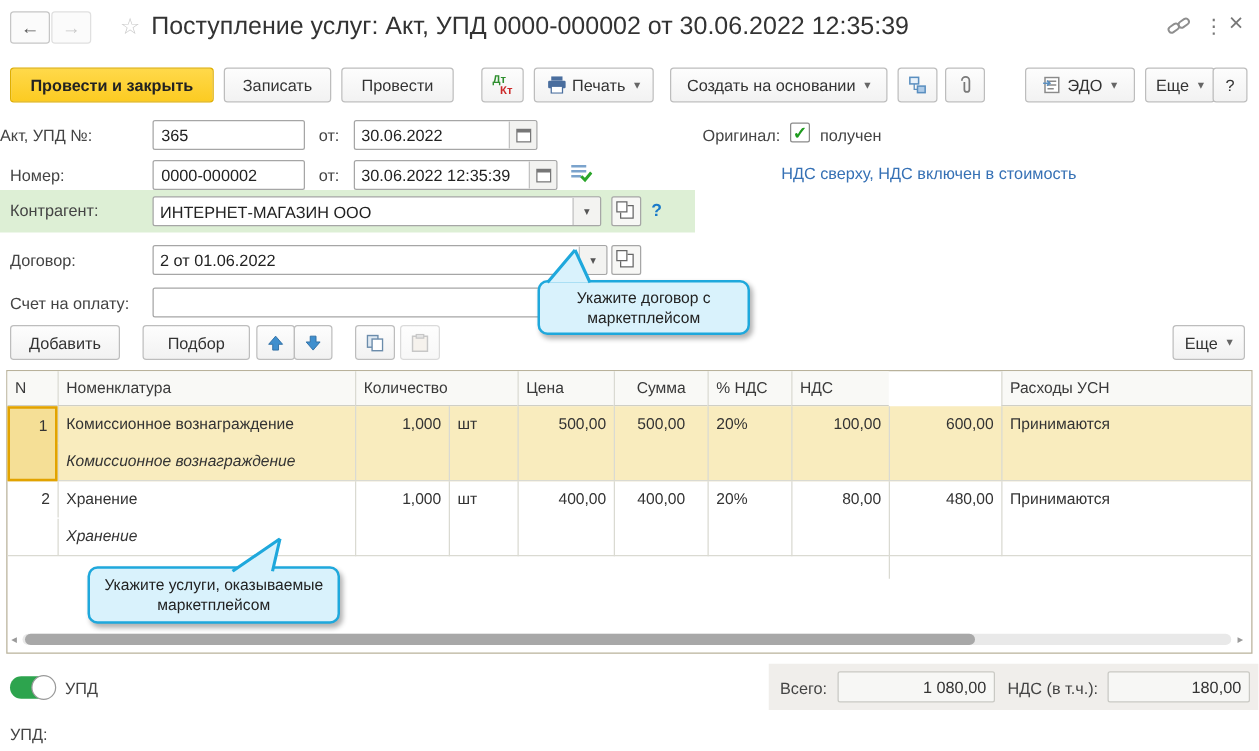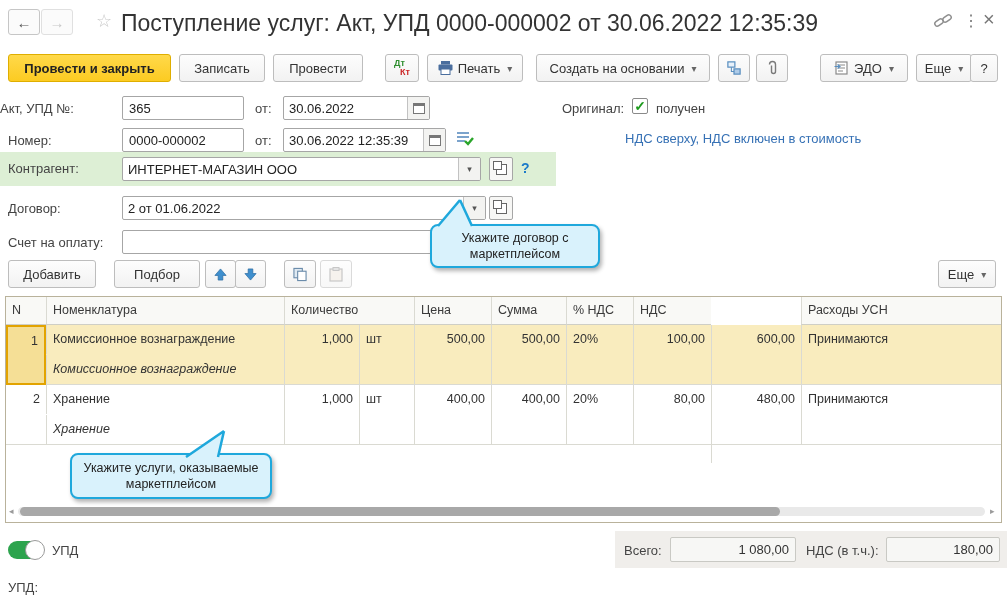--- a/index.html
+++ b/index.html
@@ -10,21 +10,21 @@
     font-family:"Liberation Sans", sans-serif; font-size:13px; color:#333;
   }
   .abs { position:absolute; }
   .lbl { color:#444; line-height:18px; white-space:nowrap; }
   
   .navbtn { width:32px; height:26px; border:1px solid #c6c6c6; border-radius:3px;
     background:#fbfbfb; display:flex; align-items:center; justify-content:center;
     font-size:15px; color:#555; }
   .navbtn.fwd { border-color:#e0e0e0; color:#c8c8c8; }
   .star { font-size:18px; color:#c9c9c9; }
-  .title { font-size:23px; color:#333; white-space:nowrap; }
+  .title { font-size:20px; color:#333; white-space:nowrap; }
   .winicon { color:#777; font-size:16px; cursor:default; }
   
   .btn { position:absolute; height:28px; border:1px solid #bdbdbd; border-radius:3px;
     background:linear-gradient(#fdfdfd,#f2f2f2); display:flex; align-items:center;
     justify-content:center; gap:5px; font-size:13px; color:#333; white-space:nowrap;
     padding:0 8px; }
   .btn-yellow { background:linear-gradient(#ffd94a,#fccb22); border-color:#dfae00; font-weight:bold; color:#222; }
   .caret::after { content:"▾"; font-size:10px; color:#666; margin-left:2px; }
   .dtkt { position:relative; width:20px; height:18px; font-size:9px; font-weight:bold; line-height:9px;text-align:right;}
   .dtkt .dt { position:absolute; left:0; top:0; color:#2f8f2f; }
@@ -67,21 +67,21 @@
   .row1-bg { background:#f9ecbe; }
   .ital { font-style:italic; }
   .cur-cell { position:absolute; left:0; top:28px; width:40px; height:60px; background:#f5df96;
     border:2px solid #e2a300; }
   
   .c-n   { left:0;   width:40px; }
   .c-nom { left:40px; width:238px; }
   .c-qty { left:278px; width:75px; }
   .c-unit{ left:353px; width:55px; }
   .c-price{ left:408px; width:77px; }
-  .c-sum { left:485px; width:75px; }
+  .c-sum { left:485px; width:75px;text-align:center; }
   .c-vatr{ left:560px; width:67px; }
   .c-vat { left:627px; width:78px; }
   .c-tot { left:705px; width:90px; }
   .c-usn { left:795px; width:200px; }
   .c-qtyhead { left:278px; width:130px; }
   .hscroll-track { position:absolute; left:12px; top:210px; width:967px; height:9px;
     background:#e9e9e9; border-radius:5px; }
   .hscroll-thumb { position:absolute; left:2px; top:0; width:760px; height:9px;
     background:#a8a8a8; border-radius:5px; }
   .scroll-arrow { position:absolute; top:209px; font-size:9px; color:#9a9a9a; }

